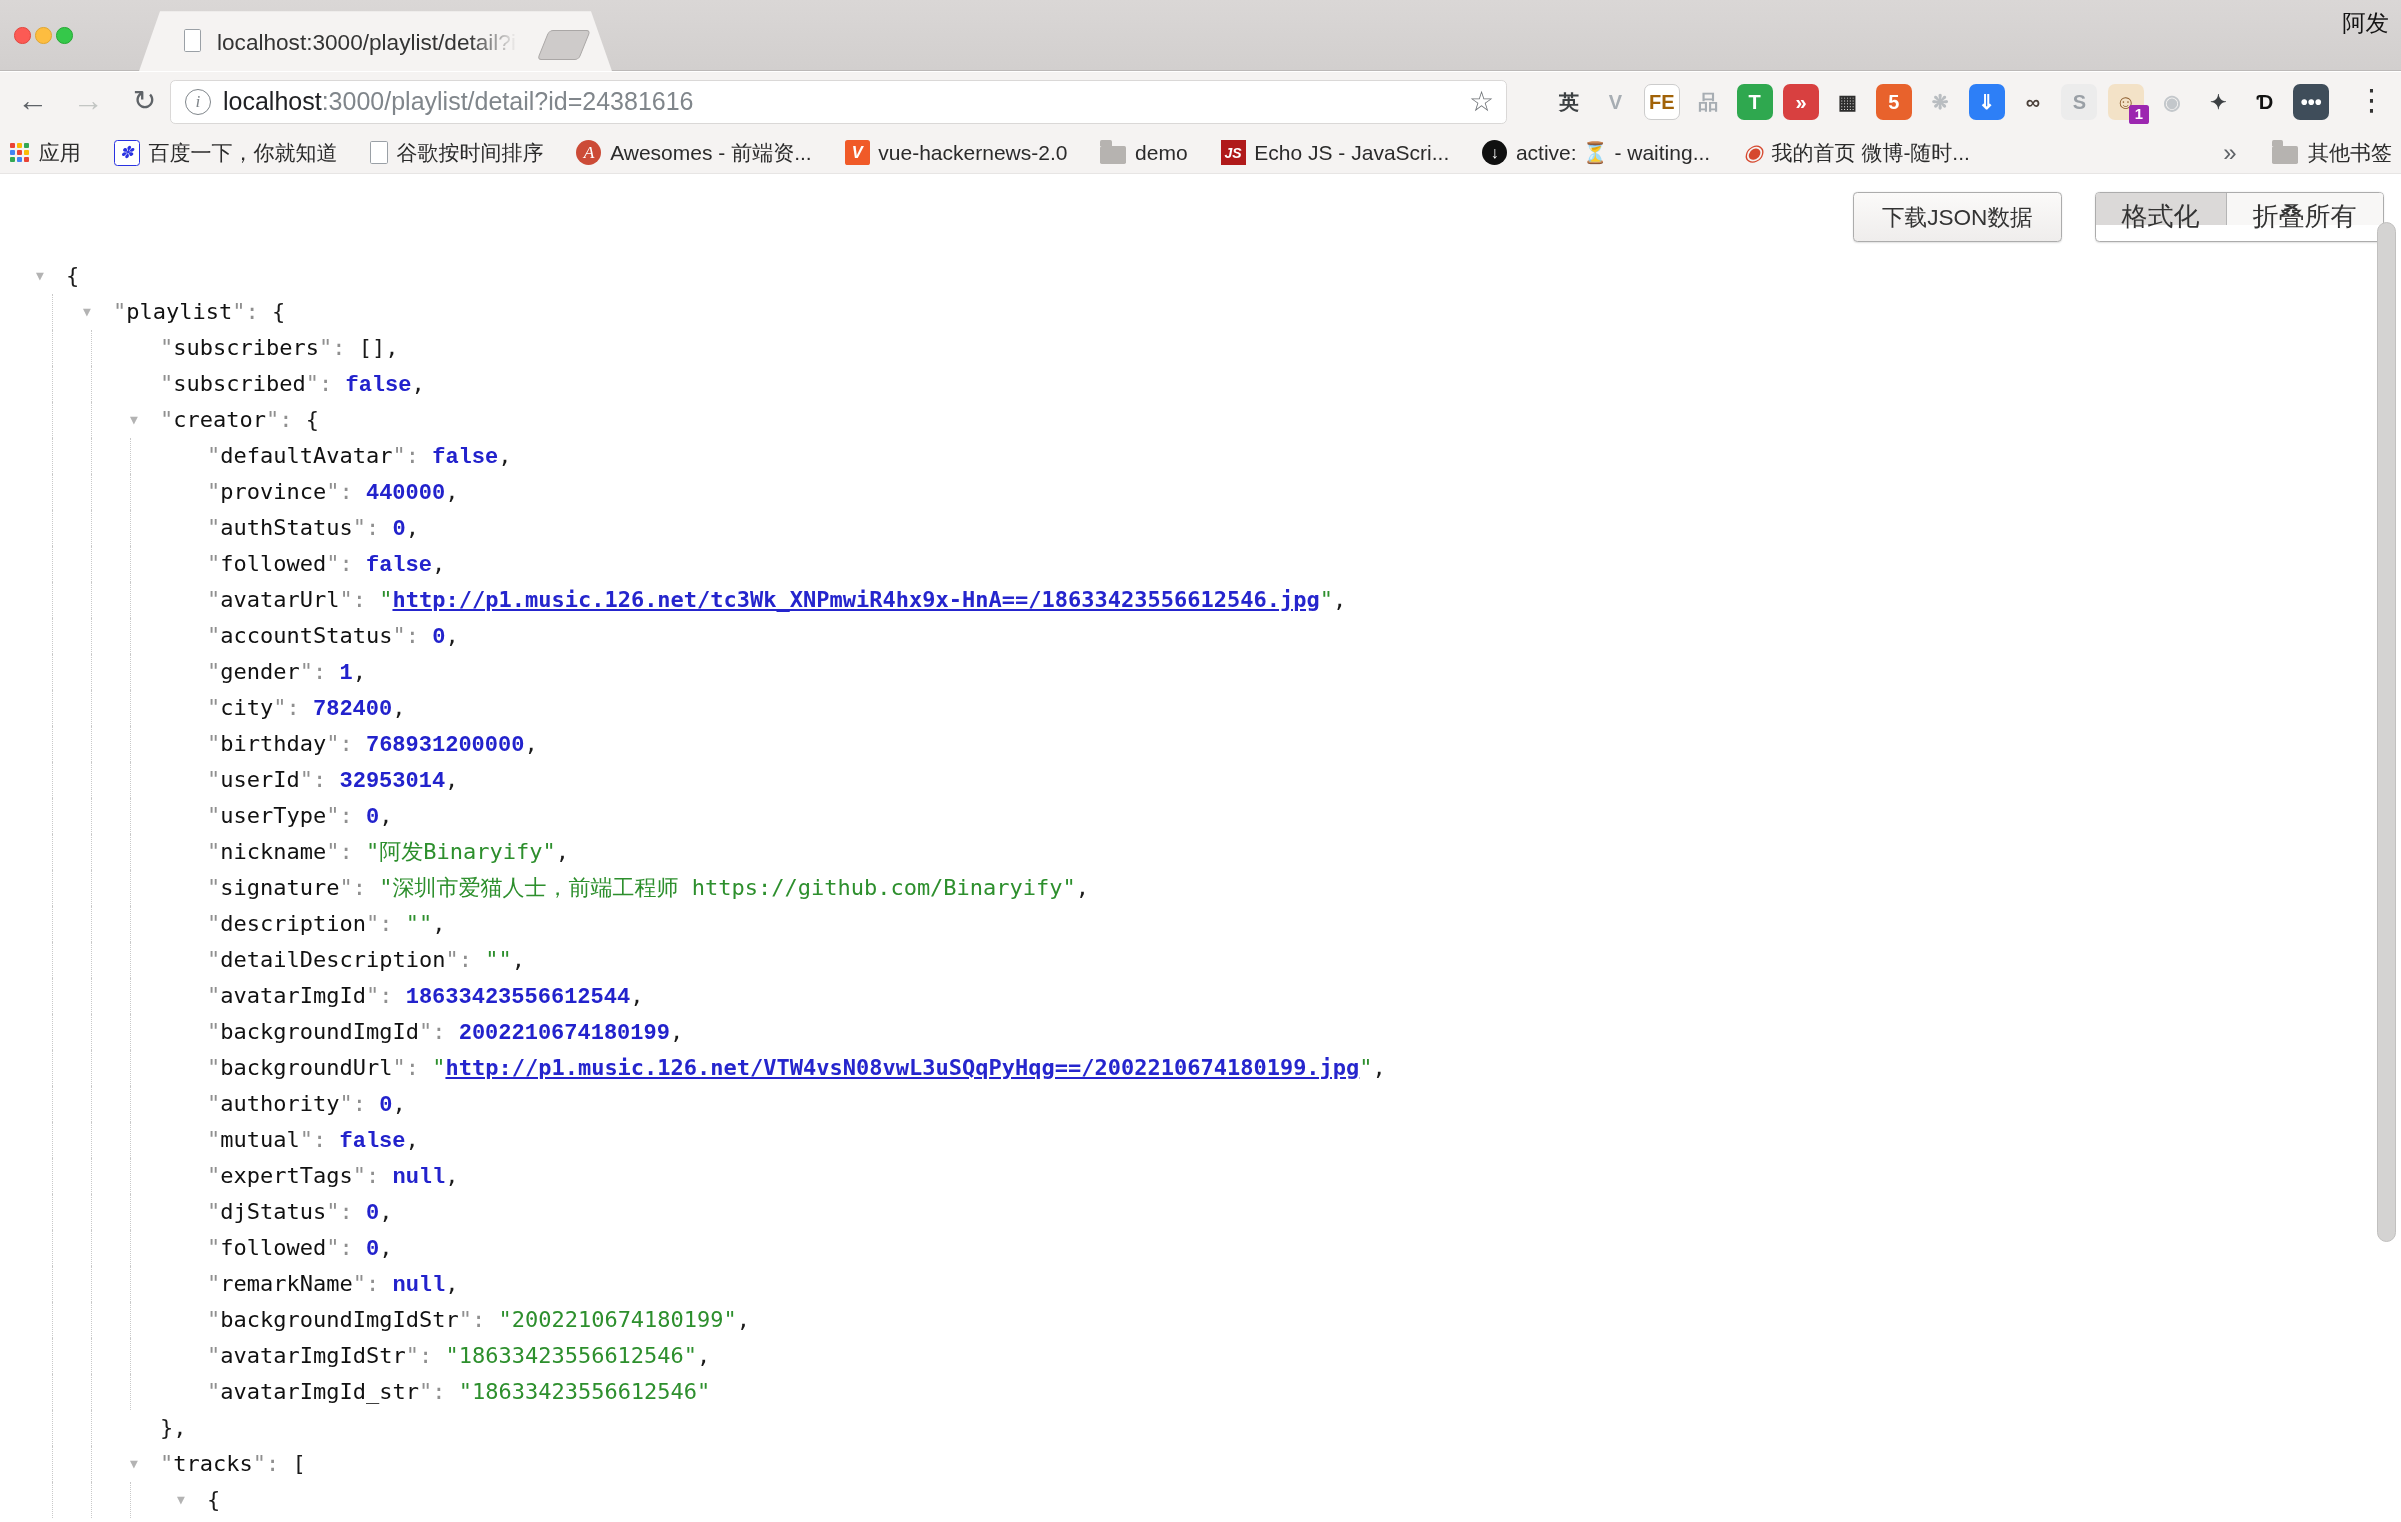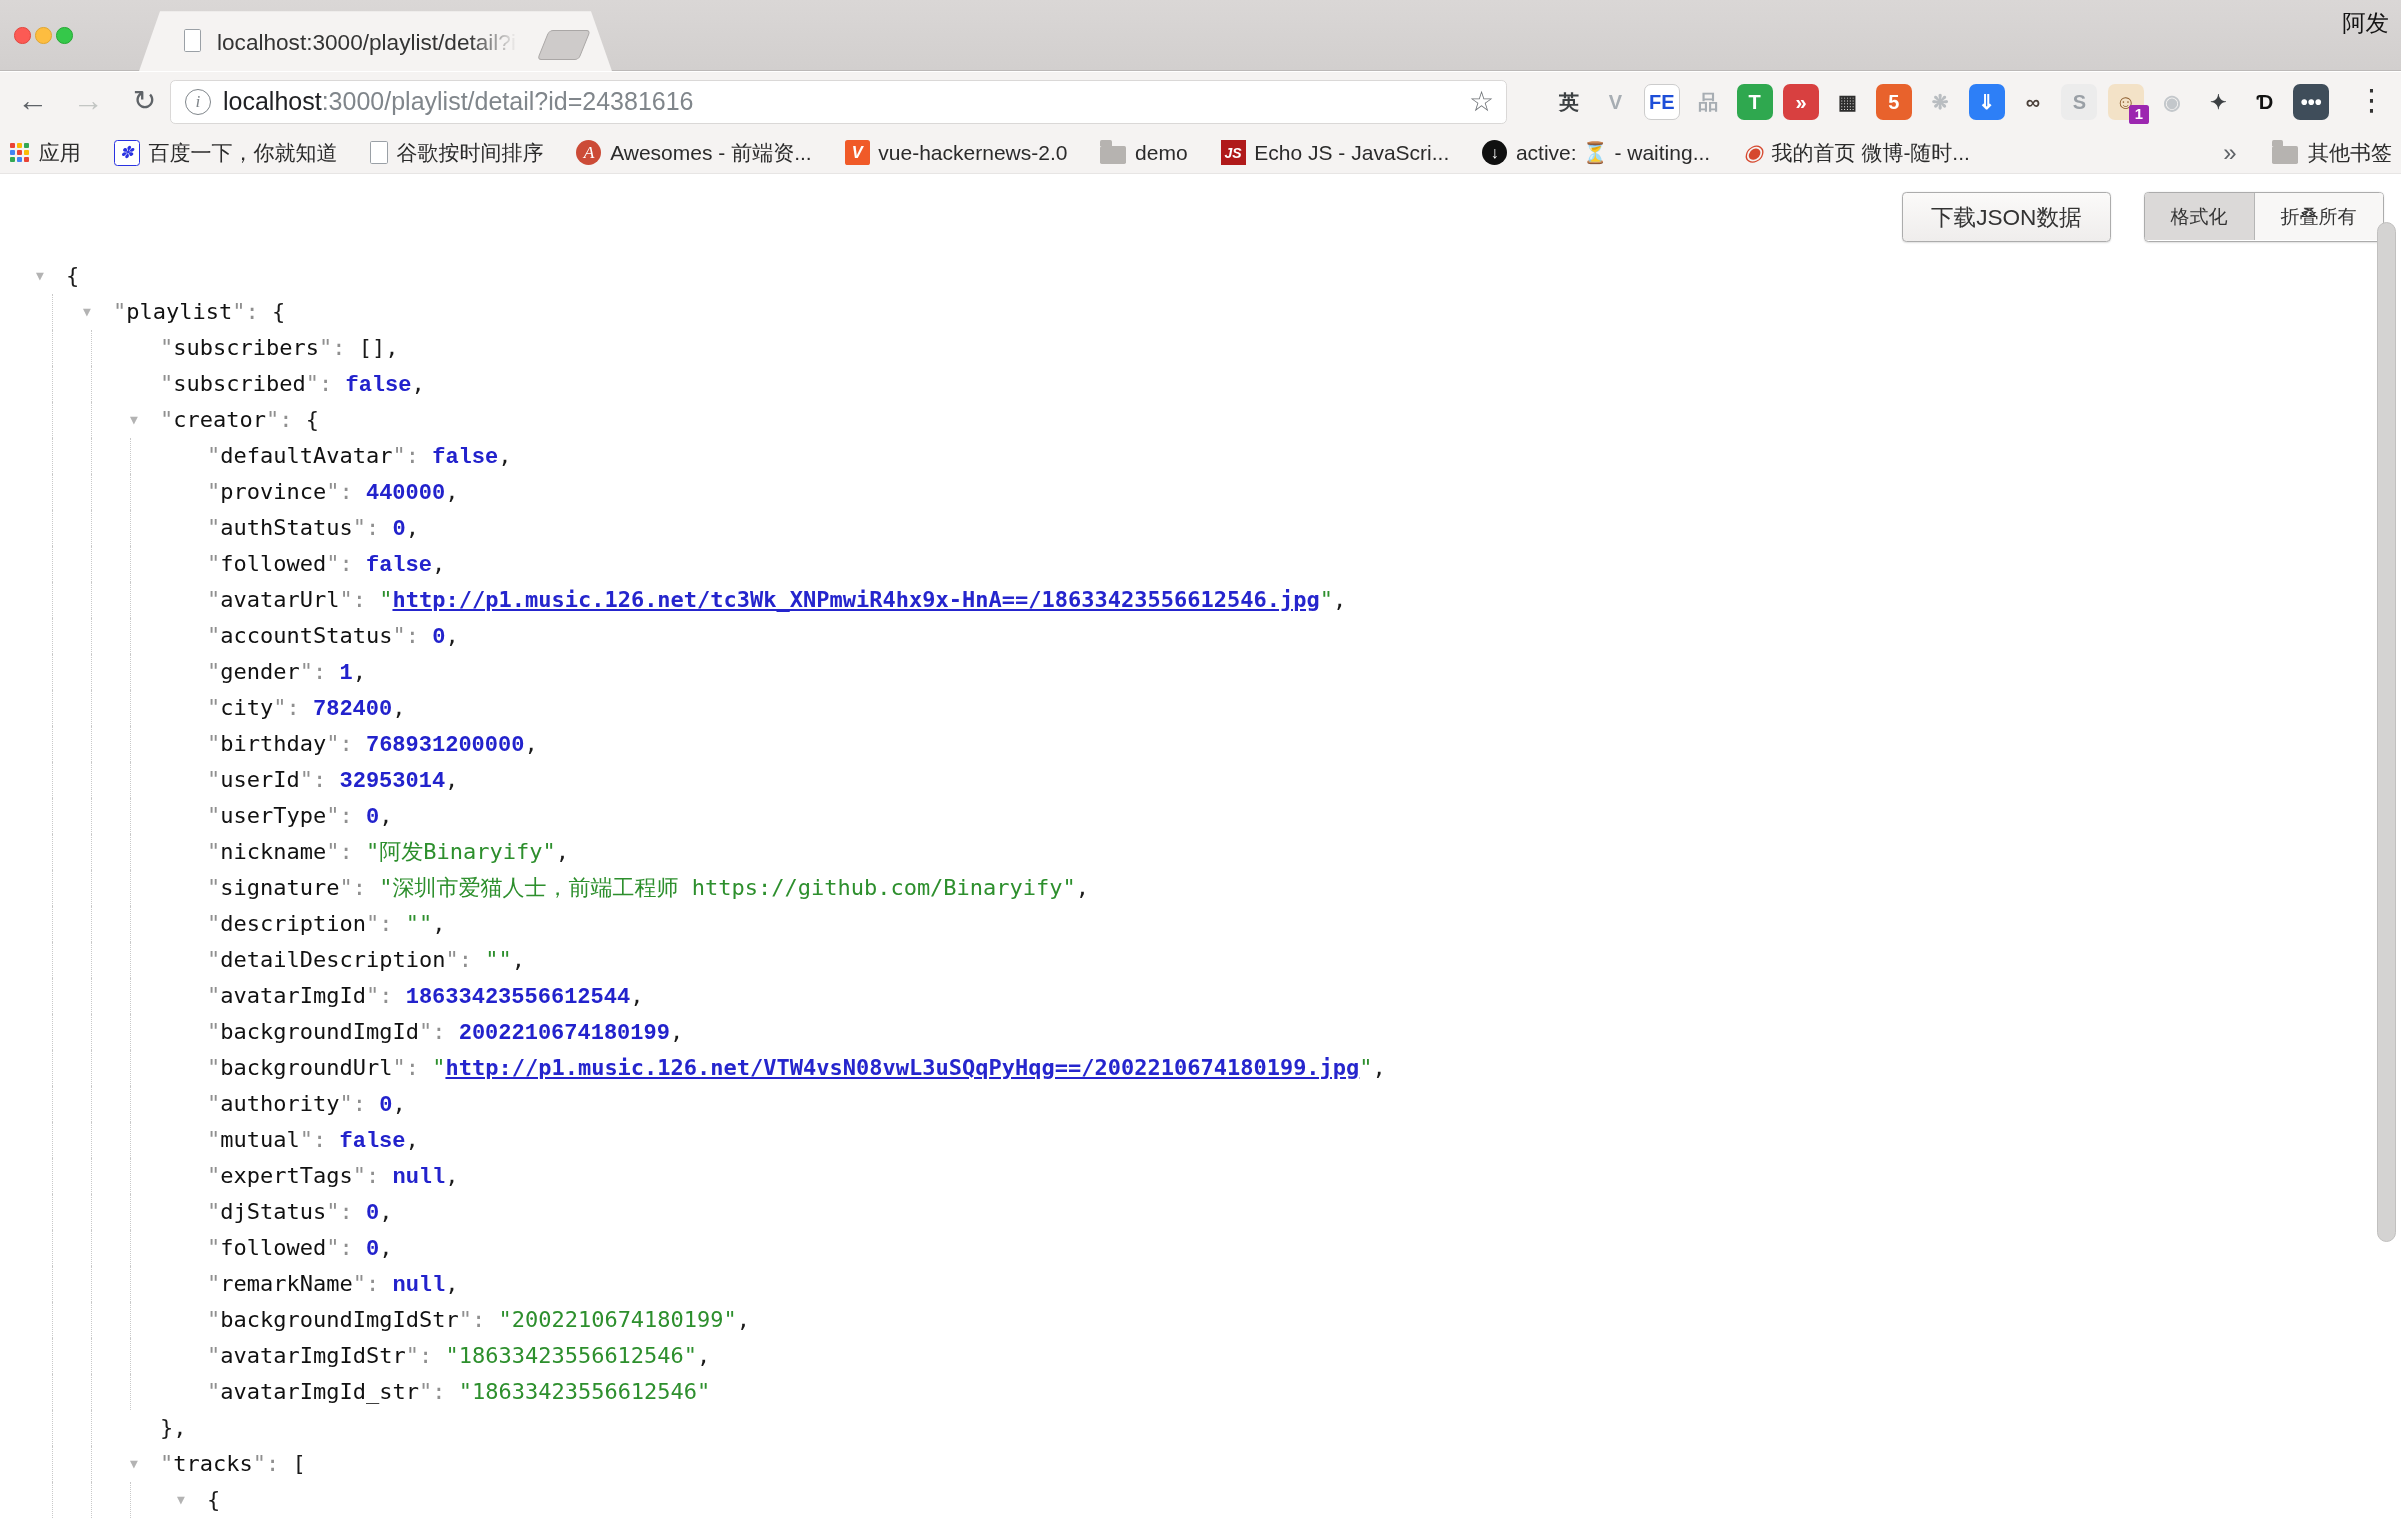--- a/index.html
+++ b/index.html
@@ -80,21 +80,21 @@
   .other-bm{display:flex; align-items:center; gap:10.4px;}
   .other-bm .label{font-size:21px; color:#2b2b2b;}
 
   
   #content{position:absolute; top:175px; left:0; right:0; bottom:0; background:#fff;}
   #actions{position:absolute; top:17.4px; right:17.4px; display:flex; gap:33px;}
   .btn{height:50px; line-height:47px; padding:0 28px; font-size:22.6px; color:#333;
     background:linear-gradient(#fbfaf9,#efedec); border:1.7px solid #acacac; border-radius:4.3px;
     box-shadow:0 0.9px 1.7px rgba(0,0,0,.12);}
   .seg{display:flex; border:1.7px solid #acacac; border-radius:4.3px; overflow:hidden; box-shadow:0 0.9px 1.7px rgba(0,0,0,.12);}
-  .seg .s{height:47px; line-height:47px; padding:0 26px; font-size:19px; color:#333;}
+  .seg .s{height:32px; line-height:47px; padding:0 26px; font-size:26px; color:#333;}
   .seg .s.active{background:#dbd9d8; border-right:1.7px solid #b5b5b5;}
   .seg .s.plain{background:#f8f7f6;}
 
   #json-tree{position:absolute; top:83px; left:0; right:0; bottom:0; overflow:hidden;
     font-family:"DejaVu Sans Mono","Liberation Mono",monospace; font-size:22px; color:var(--punc);}
   .jline{position:relative; height:36px; line-height:36px; white-space:pre;}
   .guide{position:absolute; top:0; bottom:0; width:0; border-left:0.9px dotted #c9c9c9;}
   .arrow{position:absolute; top:0; color:#b3b3b3; font-size:13px; line-height:36px;}
   .t-k{color:var(--key);}
   .t-q{color:var(--quote);}
@@ -130,21 +130,21 @@
     <div class="navbtn fwd">→</div>
     <div class="navbtn reload">↻</div>
     <div class="addr">
       <span class="info">i</span>
       <span class="url"><span class="host">localhost</span><span class="rest">:3000/playlist/detail?id=24381616</span></span>
       <span class="star">☆</span>
     </div>
     <div id="extbar">
         <div class="ext" style="background: transparent; color: rgb(60, 64, 67);">英</div>
         <div class="ext" style="background: transparent; color: rgb(167, 173, 179);">V</div>
-        <div class="ext" style="background: rgb(255, 255, 255); color: #1d4ed8; border: 0.9px solid rgb(204, 204, 204);">FE</div>
+        <div class="ext" style="background: rgb(255, 255, 255); color: #a16207; border: 0.9px solid rgb(204, 204, 204);">FE</div>
         <div class="ext" style="background: transparent; color: rgb(167, 173, 179);">品</div>
         <div class="ext" style="background: rgb(47, 168, 79); color: rgb(255, 255, 255);">T</div>
         <div class="ext" style="background: rgb(216, 64, 64); color: rgb(255, 255, 255);">»</div>
         <div class="ext" style="background: transparent; color: rgb(45, 45, 45);">▦</div>
         <div class="ext" style="background: rgb(232, 98, 44); color: rgb(255, 255, 255);">5</div>
         <div class="ext" style="background: transparent; color: rgb(185, 189, 193);">❋</div>
         <div class="ext" style="background: rgb(45, 127, 247); color: rgb(255, 255, 255);">⇓</div>
         <div class="ext" style="background: transparent; color: rgb(74, 63, 57);">∞</div>
         <div class="ext" style="background: rgb(236, 236, 236); color: rgb(154, 160, 166);">S</div>
         <div class="ext" style="background: rgb(243, 226, 199); color: rgb(138, 90, 43);">☺<span class="badge">1</span></div>

